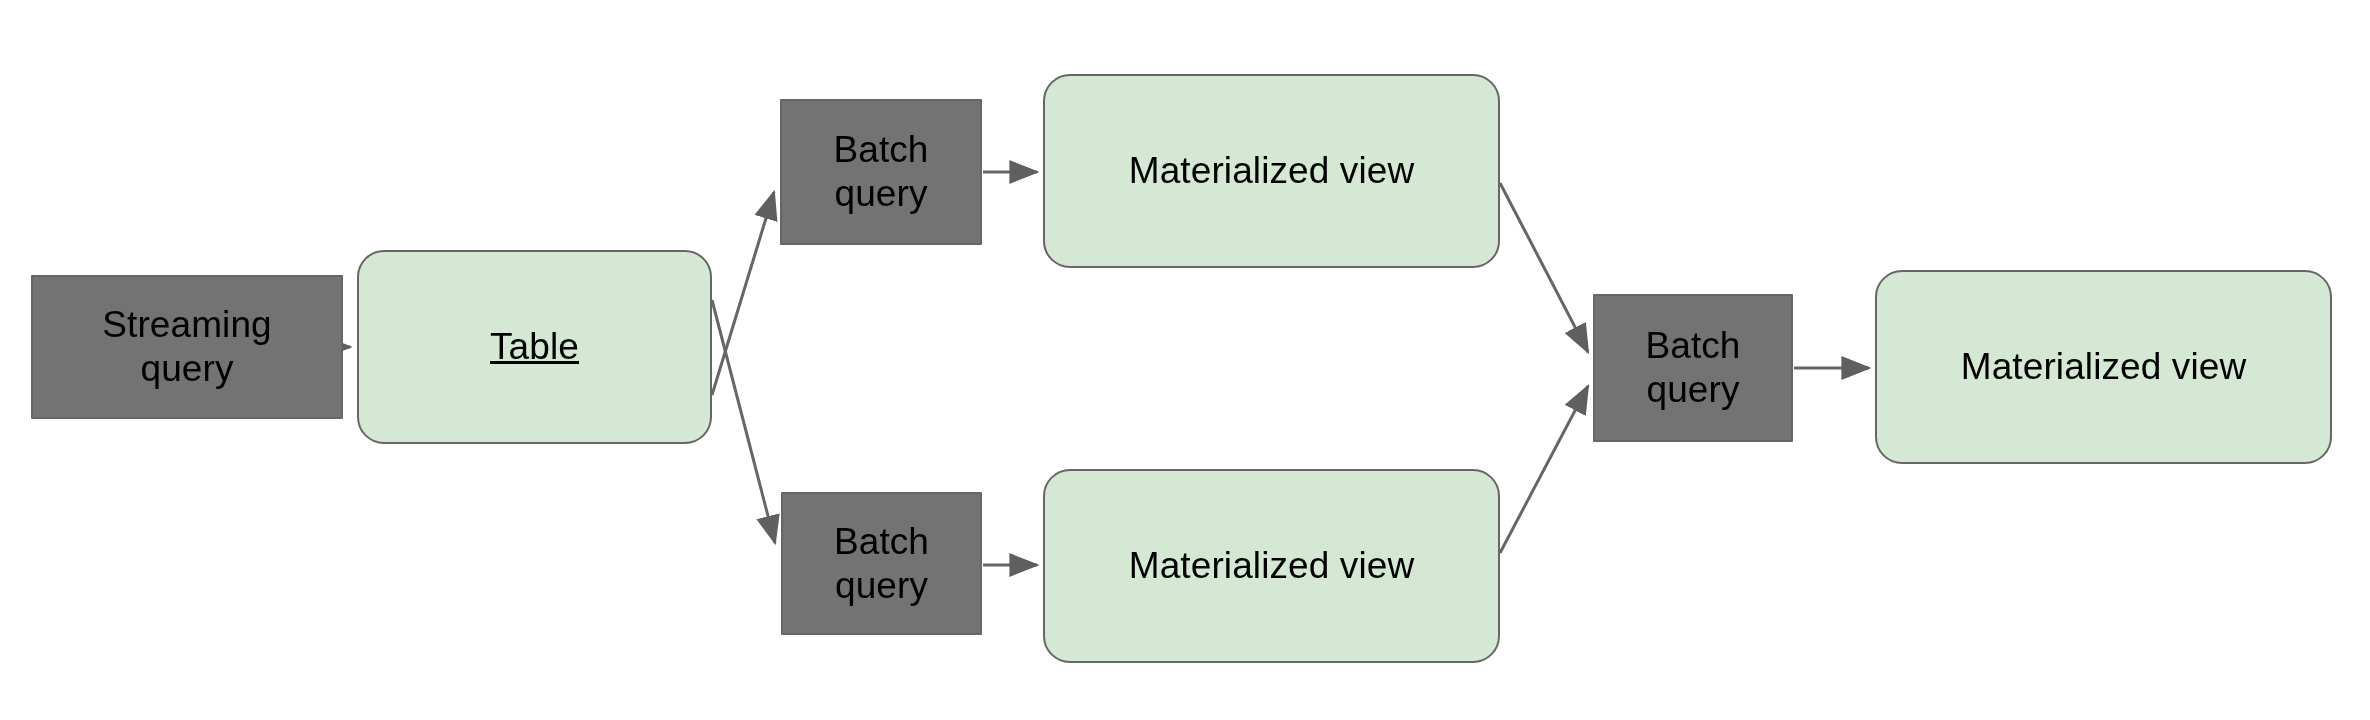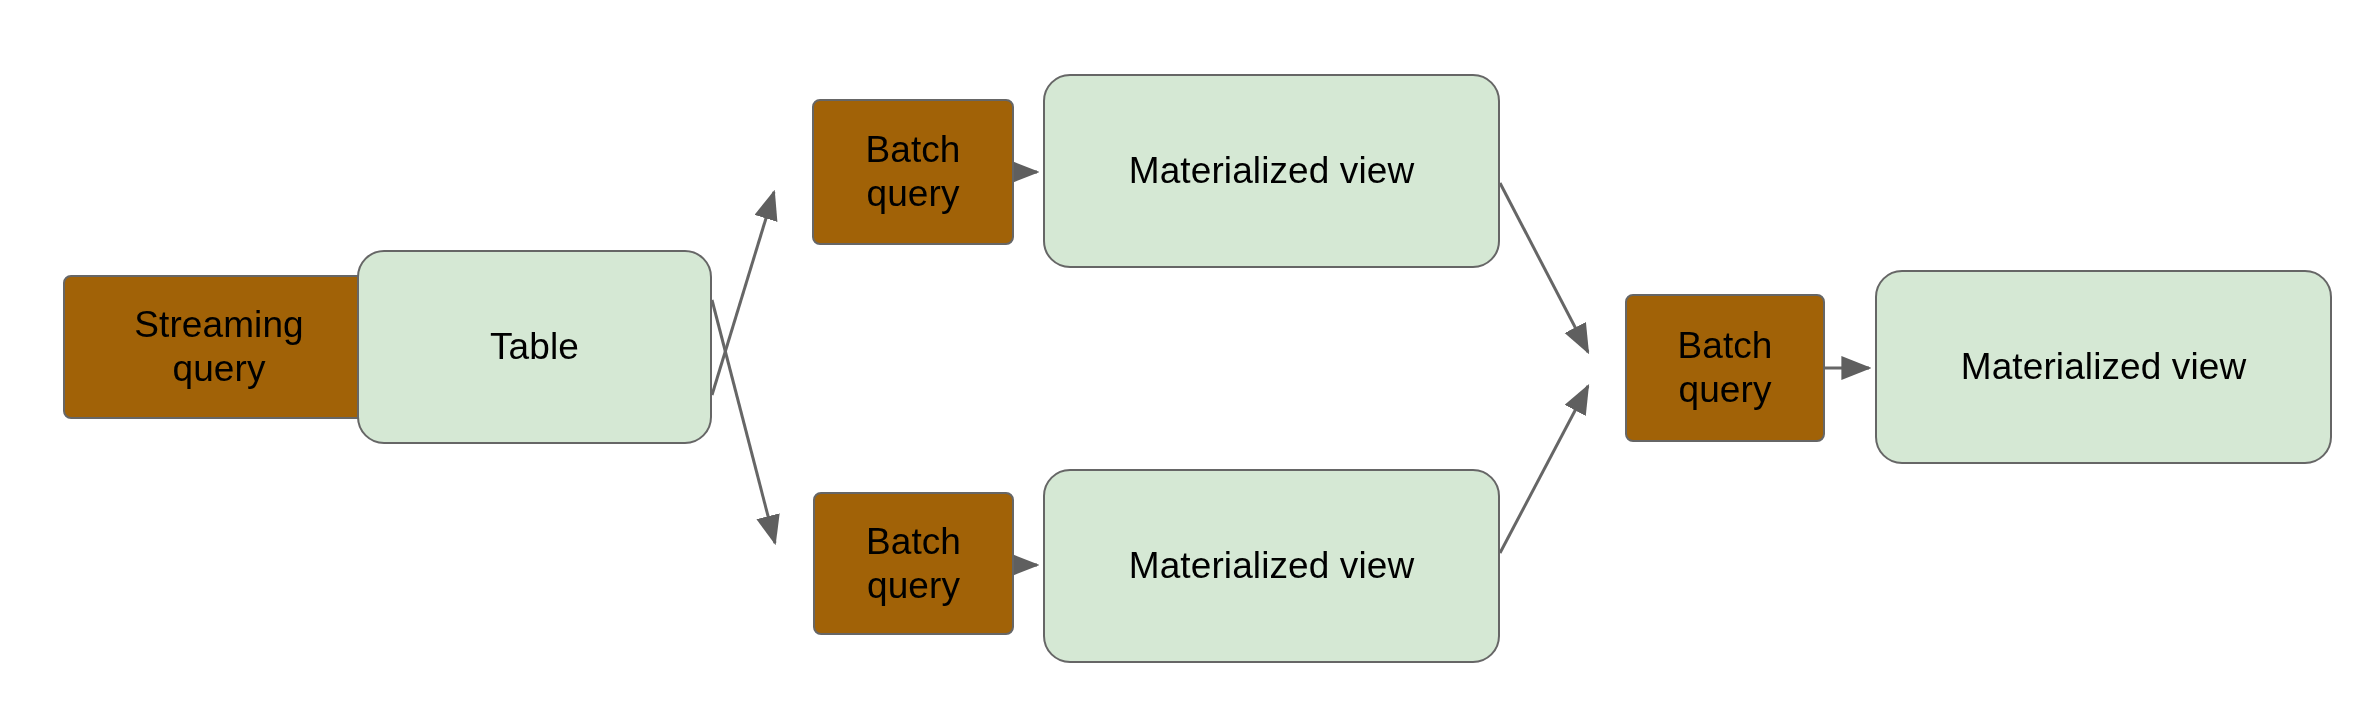--- a/index.html
+++ b/index.html
@@ -30,23 +30,22 @@
     align-items: center;
     justify-content: center;
     text-align: center;
     color: #000000;
     font-size: 37px;
     line-height: 1.18;
     letter-spacing: 0.1px;
     border: 2px solid #666666;
   }
   .node.process {
-    background: #a16207;
-    border-radius: 8px;
-    margin-left: 32px;
+    background: #737373;
+    border-radius: 1px;
   }
   .node.store {
     background: #d5e8d4;
     border-radius: 27px;
   }
   .node-label {
     white-space: pre-line;
     pointer-events: none;
   }
 </style>
@@ -93,21 +92,21 @@
     <g>
       <line x1="1794" y1="368" x2="1869" y2="368" stroke="#666666" stroke-width="3" marker-end="url(#arrowhead)"></line>
     </g>
   </svg>
 
   <div class="node process" style="left:31px; top:275px; width:312px; height:144px;">
     <span class="node-label">Streaming
 query</span>
   </div>
 
-  <div class="node store" style="left:357px; top:250px; width:355px; height:194px;">
+  <div class="node store" style="left:357px; top:250px; width:355px; height:194px;text-decoration:underline;">
     <span class="node-label">Table</span>
   </div>
 
   <div class="node process" style="left:780px; top:99px; width:202px; height:146px;">
     <span class="node-label">Batch
 query</span>
   </div>
 
   <div class="node store" style="left:1043px; top:74px; width:457px; height:194px;">
     <span class="node-label">Materialized view</span>

